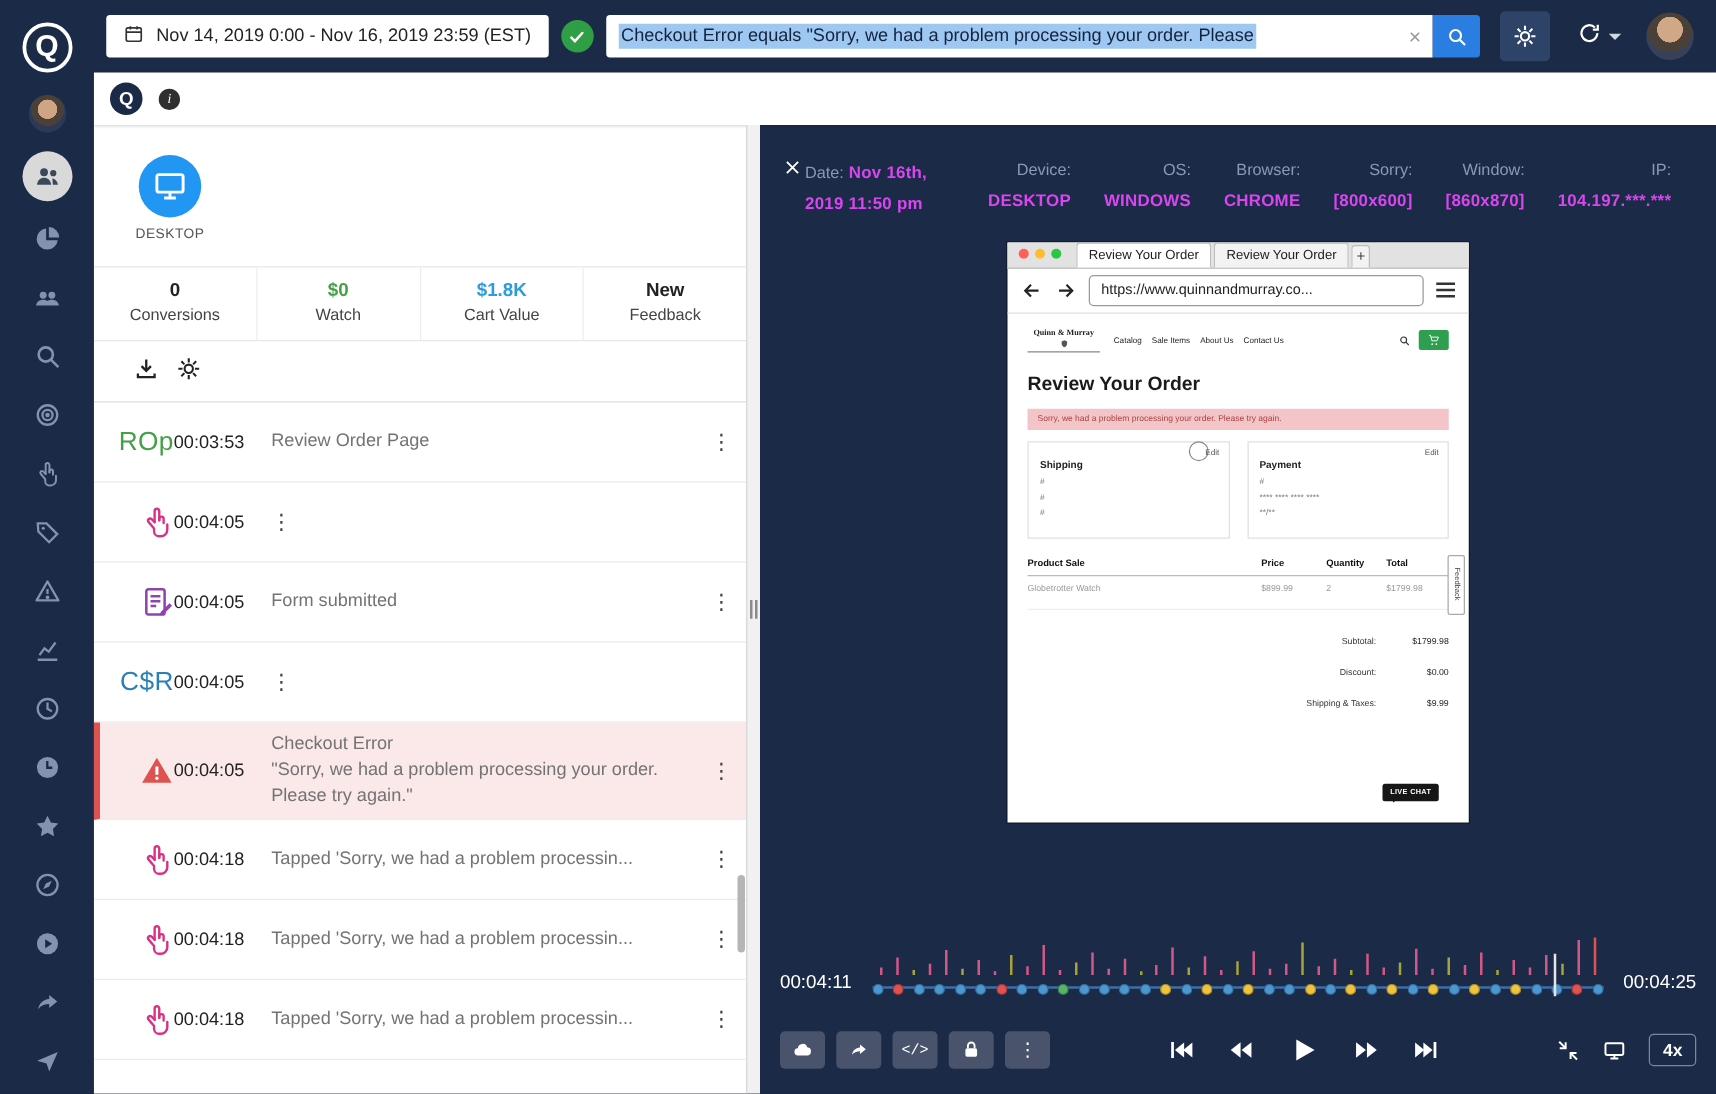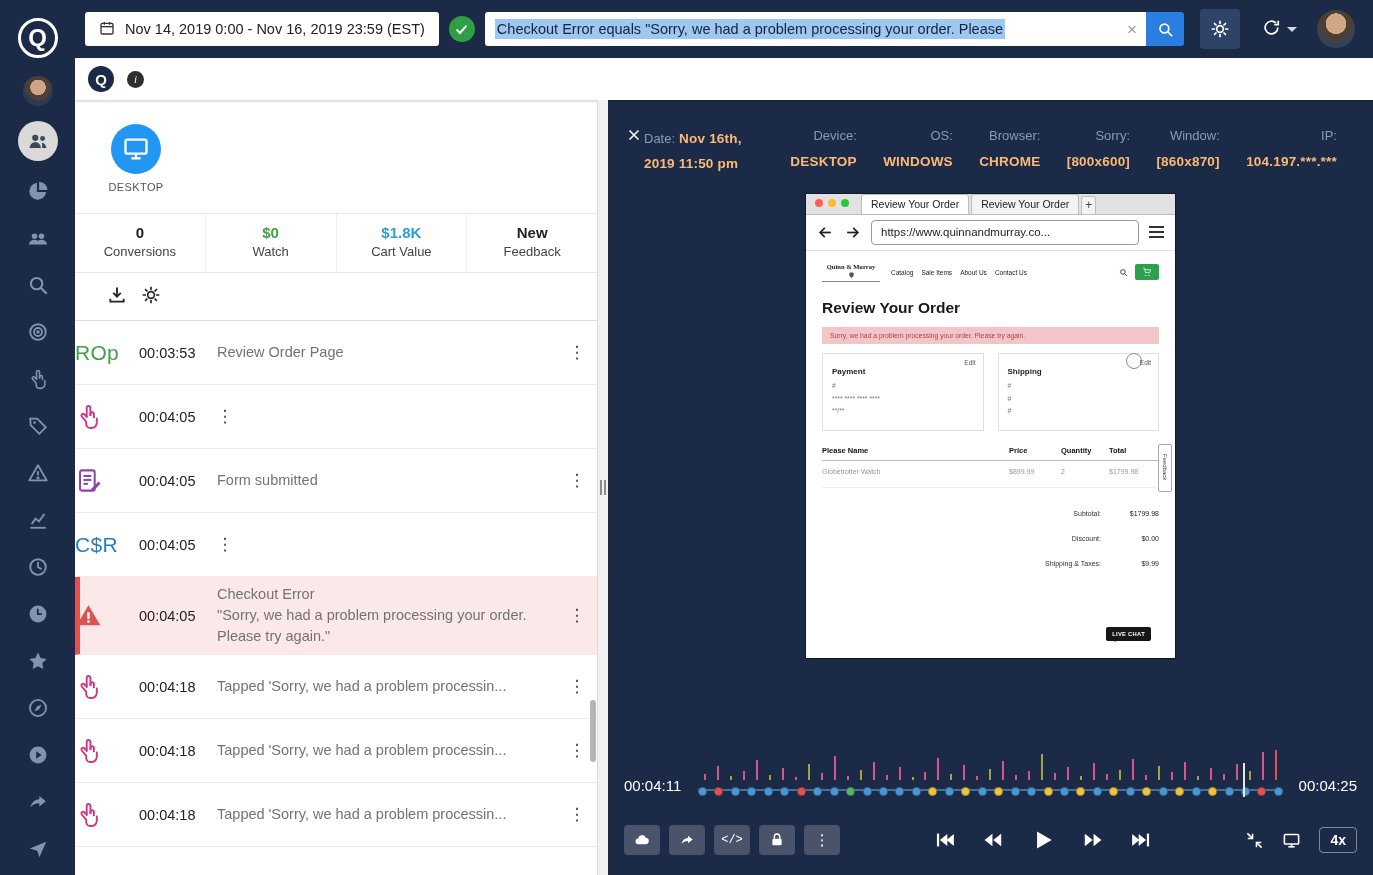--- a/index.html
+++ b/index.html
@@ -60,21 +60,21 @@
   .tl-search .mag svg{width:21px;height:21px}
   .tl-input{border:none;outline:none;flex:1;font-size:15px;color:#333;font-family:inherit;height:100%}
   .tl-input::placeholder{color:#999}
   .dl-icon{margin:0 14px 0 20px;color:#222;cursor:pointer}
   .dl-icon svg,.tlgear svg{width:20px;height:20px}
   .tlgear{color:#222;margin-right:8px;cursor:pointer}
   .timeline-list{border-top:1px solid #ddd}
   .event{display:flex;align-items:center;border-bottom:1px solid #ececec;min-height:64px;padding:7px 2px 7px 0;position:relative;cursor:pointer}
   .event.highlighted{background:#fbe9e9;border-left:5px solid #df5252}
   .event.highlighted .ev-icon{margin-left:-5px}
-  .ev-icon{width:64px;display:flex;justify-content:flex-start;align-items:center;flex-shrink:0}
+  .ev-icon{width:64px;display:flex;justify-content:flex-end;align-items:center;flex-shrink:0}
   .ev-badge{font-size:21px;letter-spacing:.3px}
   .ev-svg{width:27px;height:27px;display:block}
   .ev-svg svg{width:100%;height:100%}
   .ev-svg.tap-icon{color:#d63384}
   .ev-svg.form-icon{color:#8e44ad}
   .ev-time{width:68px;font-size:14.5px;color:#222;flex-shrink:0}
   .ev-body{flex:1;font-size:14.5px;color:#737373;padding-left:10px;line-height:1.45;overflow:hidden}
   .ev-title{white-space:nowrap;overflow:hidden}
   .kebab{width:36px;text-align:center;color:#444;font-size:17px;cursor:pointer;flex-shrink:0}
   .scroll-thumb{position:absolute;right:1px;top:600px;width:6px;height:62px;background:#b5b5b5;border-radius:3px;cursor:grab}
@@ -82,21 +82,21 @@
   
   .splitter{position:absolute;left:597px;top:100px;width:11px;bottom:0;background:#f1f1f1;border-left:1px solid #ddd;cursor:col-resize;z-index:4;display:flex;align-items:center;justify-content:center}
   .splitter .grip{display:flex;gap:2px}
   .splitter .grip span{display:block;width:2px;height:15px;background:#8a8a8a}
 
   
   .right-panel{position:absolute;left:608px;top:100px;right:0;bottom:0;background:#1b2a47;overflow:hidden}
   .meta-bar{display:flex;justify-content:space-between;align-items:flex-start;padding:26px 36px 0}
   .meta-item{text-align:right;line-height:1.55}
   .meta-label{display:block;font-size:13px;color:#8b99b5;margin-bottom:3px}
-  .meta-value{font-size:13.5px;font-weight:bold;color:#fdba74;letter-spacing:.2px}
+  .meta-value{font-size:13.5px;font-weight:bold;color:#d946ef;letter-spacing:.2px}
   .meta-date{width:120px;text-align:left;position:relative}
   .meta-date .meta-label{display:inline;margin-right:4px}
   .cursor-x{position:absolute;left:-16px;top:-2px;width:12px;height:12px}
   .cursor-x svg{width:12px;height:12px}
 
   
   .browser{width:369px;height:464px;background:#fff;margin:18px auto 0;position:relative;box-shadow:0 0 0 1px rgba(0,0,0,.4);cursor:pointer}
   .chrome{height:21px;background:#e2e2e2;display:flex;align-items:flex-end;padding-left:9px;border-bottom:1px solid #bdbdbd}
   .cdots{display:flex;gap:5px;align-items:center;height:21px;margin-right:12px}
   .cdot{width:8px;height:8px;border-radius:50%}
@@ -580,42 +580,42 @@
               <circle cx="9" cy="20" r="1.7"></circle>
               <circle cx="17" cy="20" r="1.7"></circle>
               <path d="M3 3h2.8l2.6 10.5h9.8L21 6.5H7" fill="none" stroke="currentColor" stroke-width="1.8"></path>
             </svg>
           </span>
       </div>
       <div class="site-h1">Review Your Order</div>
       <div class="err-banner">Sorry, we had a problem processing your order. Please try again.</div>
       <div class="boxes">
         <div class="sbox">
-          <span class="bx-edit">Edit</span>
-          <div class="bx-title">Payment</div>
-          <div class="bx-lines" id="pay-lines">
-              <div>#</div>
-              <div>**** **** **** ****</div>
-              <div>**/**</div>
-            </div>
-        </div>
-        <div class="sbox">
           <span class="edit-ring"></span>
           <span class="bx-edit">Edit</span>
           <div class="bx-title">Shipping</div>
           <div class="bx-lines" id="ship-lines">
               <div>#</div>
               <div>#</div>
               <div>#</div>
             </div>
         </div>
+        <div class="sbox">
+          <span class="bx-edit">Edit</span>
+          <div class="bx-title">Payment</div>
+          <div class="bx-lines" id="pay-lines">
+              <div>#</div>
+              <div>**** **** **** ****</div>
+              <div>**/**</div>
+            </div>
+        </div>
       </div>
       <div class="ptable">
         <div class="pt-head" id="pt-head">
-            <span class="c0">Please Name</span>
+            <span class="c0">Product Sale</span>
             <span class="c1">Price</span>
             <span class="c2">Quantity</span>
             <span class="c3">Total</span>
           </div>
         <div id="pt-body">
             <div class="pt-row">
               <span class="c0">Globetrotter Watch</span>
               <span class="c1">$899.99</span>
               <span class="c2">2</span>
               <span class="c3">$1799.98</span>

